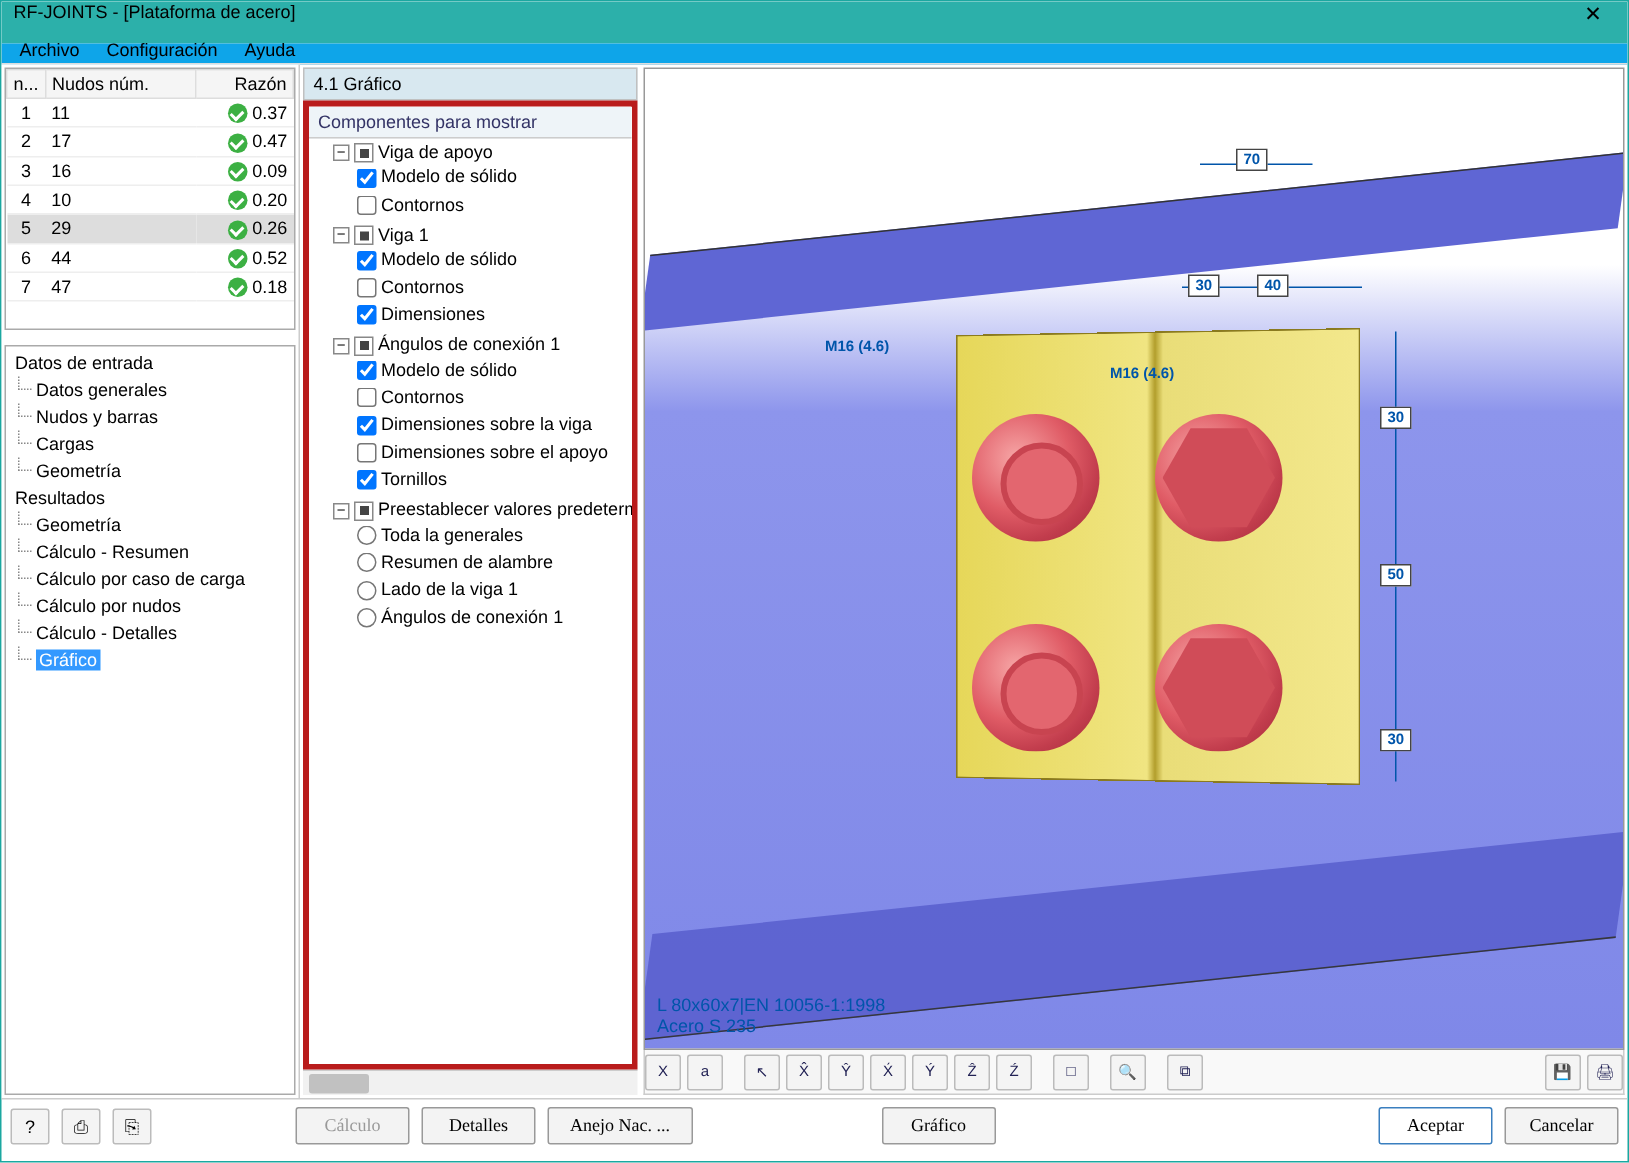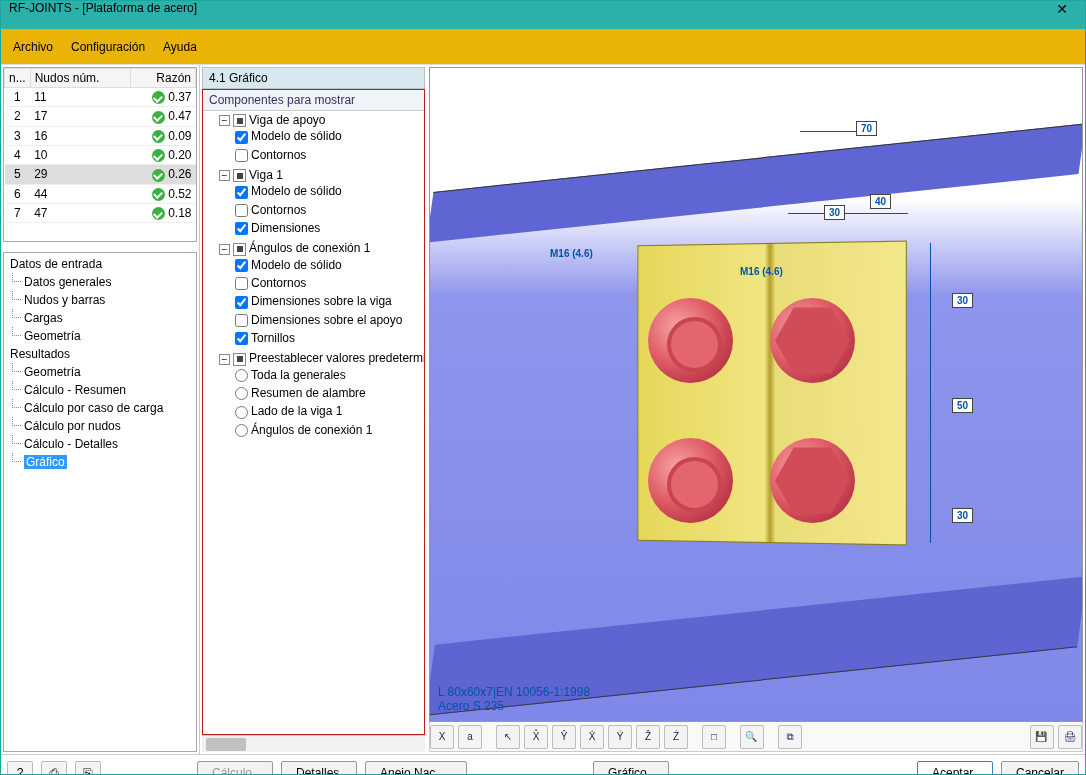--- a/index.html
+++ b/index.html
@@ -1,20 +1,20 @@
 <!DOCTYPE html>
 <html><head>
 <meta charset="utf-8">
 <style>
   * { box-sizing: border-box; margin: 0; padding: 0; font-family: "Segoe UI", Tahoma, sans-serif; font-size: 12px; }
   body { background: #fff; width: 1086px; height: 775px; overflow: hidden; border: 1px solid #1ba7a0; }
   .title-bar { background: #2cb0aa; height: 28px; display: flex; align-items: flex-start; padding: 0 8px; color: #000; }
   .title-bar .title-text { flex: 1; }
   .title-bar .close { width: 30px; text-align: center; font-size: 14px; }
-  .menu-bar { background: #eab308; height: 36px; display: flex; align-items: center; padding: 0 4px; gap: 2px; border-bottom: 1px solid #ddd;}
+  .menu-bar { background: #0ea5e9; height: 14px; display: flex; align-items: flex-end; padding: 0 4px; gap: 2px; border-bottom: 1px solid #ddd;}
   .menu-bar .menu-item { padding: 2px 8px; }
   .content { display: flex; height: 689px; }
   .left-col { width: 199px; display: flex; flex-direction: column; border-right: 1px solid #ccc; padding: 2px; background:#fff;}
   .table-wrap { border: 1px solid #aaa; background: #fff; overflow:hidden; height:175px;}
   table.nodes { width: 100%; border-collapse: collapse; }
   table.nodes th { font-weight: normal; background: #f5f5f5; border: 1px solid #ddd; padding: 2px 4px; text-align: right; }
   table.nodes th:first-child { text-align:center; width:25px;}
   table.nodes th:nth-child(2){ text-align:left;}
   table.nodes td { padding: 2px 4px; border-bottom: 1px solid #eee; text-align: right; }
   table.nodes td:first-child { text-align: center; }
@@ -22,51 +22,51 @@
   table.nodes tr.sel td { background: #ddd; }
   .check-icon { display:inline-block; width:13px; height:13px; border-radius:50%; background:#3cb043; position:relative; vertical-align:middle; margin-right:3px;}
   .check-icon::after { content:""; position:absolute; left:3px; top:2.5px; width:4px; height:6px; border:solid white; border-width:0 2px 2px 0; transform: rotate(45deg);}
   .nav-panel { flex:1; border:1px solid #aaa; background:#fff; margin-top:10px; padding:2px; overflow:auto;}
   .nav-root { padding: 2px 4px; }
   .nav-sub { padding: 2px 4px 2px 18px; position:relative;}
   .nav-sub::before { content:""; position:absolute; left:6px; top:0; bottom:50%; border-left:1px dotted #888; border-bottom:1px dotted #888; width:8px;}
   .nav-sel { background:#3399ff; color:#fff; display:inline-block; padding:0 2px;}
   .mid-col { width: 227px; display:flex; flex-direction:column; padding:2px; }
   .section-header { background:#d8e8f0; padding:3px 6px; border:1px solid #c0c0c0; }
-  .tree-wrap { flex:1; border:1px solid #b91c1c; background:#fff; overflow:auto; position:relative;}
+  .tree-wrap { flex:1; border:4px solid #b91c1c; background:#fff; overflow:auto; position:relative;}
   .tree-title { background:#eef4f8; padding:3px 6px; border-bottom:1px solid #ccc; color:#336; }
   .tree ul { list-style:none; padding-left:16px; }
   .tree li { padding:2px 0; white-space:nowrap; position:relative;}
   .tree .toggle { display:inline-block; width:11px; height:11px; border:1px solid #888; text-align:center; line-height:9px; font-size:10px; margin-right:3px; vertical-align:middle; background:#fff;}
   .tree input[type=checkbox]{ vertical-align:middle; margin-right:3px;}
   .tree input[type=radio]{ vertical-align:middle; margin-right:3px;}
   .tri-state { display:inline-block; width:13px; height:13px; border:1px solid #888; background:#fff; position:relative; vertical-align:middle; margin-right:3px;}
   .tri-state::after { content:""; position:absolute; left:2.5px; top:2.5px; width:6px; height:6px; background:#444;}
   .hscroll { height:17px; background:#f1f1f1; border-top:1px solid #ccc; display:flex; align-items:center;}
   .hscroll .thumb { width:40px; height:13px; background:#c1c1c1; margin-left:4px; border-radius:2px;}
   .right-col { flex:1; position:relative; padding:2px; display:flex; flex-direction:column;}
   .canvas { flex:1; background: linear-gradient(180deg, #fff 0%, #fff 20%, #8d95ec 35%, #7f88e8 100%); border:1px solid #999; position:relative; overflow:hidden;}
   .beam-top { position:absolute; left:0; right:0; top:90px; height:50px; background:#5f66d4; transform: skewY(-6deg) skewX(-8deg); border-top:1px solid #333;}
   .beam-bottom { position:absolute; left:0; right:0; bottom:40px; height:70px; background:#5d63d0; transform: skewY(-6deg) skewX(-8deg); border-bottom:1px solid #333; opacity:.95;}
   .angle-plate { position:absolute; left:205px; top:175px; width:270px; height:300px; background: linear-gradient(90deg, #e6d759 0%, #f0e582 48%, #b29e2c 50%, #e9dd78 52%, #f3e88c 100%); border:1px solid #8a7a1f; transform: perspective(600px) rotateY(-4deg);}
   .bolt { position:absolute; width:85px; height:85px; border-radius:50%; background: radial-gradient(circle at 35% 35%, #f7a7a7, #e05c66 45%, #c23d4d 70%, #a02838); }
   .bolt.hex::before { content:""; position:absolute; inset:5px; background:#d04c58; clip-path: polygon(25% 6%, 75% 6%, 100% 50%, 75% 94%, 25% 94%, 0% 50%); }
   .bolt.inner::after { content:""; position:absolute; left:22%; top:22%; width:56%; height:56%; border-radius:50%; border:4px solid #c84450; background:#e3666f;}
   .b1 { left:218px; top:230px; } .b2 { left:340px; top:230px; } .b3 { left:218px; top:370px; } .b4 { left:340px; top:370px; }
-  .dim { position:absolute; background:#fff; border:1px solid #444; padding:1px 4px; font-size:10px; font-weight:bold; color:#0055aa;margin-left:32px;}
+  .dim { position:absolute; background:#fff; border:1px solid #444; padding:1px 4px; font-size:10px; font-weight:bold; color:#0055aa;}
   .bolt-label { position:absolute; color:#0055aa; font-size:10px; font-weight:bold;}
   .arrow-line { position:absolute; border-top:1px solid #0055aa;}
   .arrow-v { position:absolute; border-left:1px solid #0055aa;}
   .mat-label { position:absolute; left:8px; bottom:8px; color:#0055aa; font-size:11px; line-height:14px;}
   .view-toolbar { height:30px; display:flex; gap:4px; align-items:center; padding:2px 0; border:1px solid #ccc; border-top:none; background:#f9f9f9;}
   .tb-btn { width:24px; height:24px; border:1px solid #bbb; background:#f4f4f4; display:flex; align-items:center; justify-content:center; font-size:10px; color:#225; border-radius:2px;}
   .tb-sep { width:6px; }
   .tb-spacer { flex:1; }
   .footer { height:36px; border-top:1px solid #ccc; display:flex; align-items:center; padding:4px 6px; gap:8px;}
-  .btn { padding:4px 14px; border:1px solid #999; background:#f3f3f3; border-radius:2px; min-width:76px; }
+  .btn { padding:4px 14px; border:1px solid #999; background:#f3f3f3; border-radius:2px; min-width:76px; text-align:center;font-family:Liberation Serif, serif;}
   .btn.primary { border:1px solid #3a7fbf; background:#fff;}
   .btn.disabled { color:#999; }
   .icon-btn { width:26px; height:24px; border:1px solid #bbb; background:#f4f4f4; display:flex; align-items:center; justify-content:center; border-radius:2px;}
   .footer .spacer { flex:1;}
 </style>
 </head>
 <body>
 
 <div class="title-bar">
   <span class="title-text">RF-JOINTS - [Plataforma de acero]</span>
@@ -206,21 +206,21 @@
       <div class="beam-bottom"></div>
 
       <span class="bolt-label" style="left:120px; top:180px;">M16 (4.6)</span>
       <span class="bolt-label" style="left:310px; top:198px;">M16 (4.6)</span>
 
       <div class="arrow-line" style="left:370px; top:63px; width:75px;"></div>
       <span class="dim" style="left:394px; top:53px;">70</span>
 
       <div class="arrow-line" style="left:358px; top:145px; width:120px;"></div>
       <span class="dim" style="left:362px; top:137px;">30</span>
-      <span class="dim" style="left:408px; top:126px;">40</span>
+      <span class="dim" style="left:408px; top:137px;">40</span>
 
       <div class="arrow-v" style="left:500px; top:175px; height:300px;"></div>
       <span class="dim" style="left:490px; top:225px;">30</span>
       <span class="dim" style="left:490px; top:330px;">50</span>
       <span class="dim" style="left:490px; top:440px;">30</span>
 
       <div class="mat-label">
         <div>L 80x60x7|EN 10056-1:1998</div>
         <div>Acero S 235</div>
       </div>

